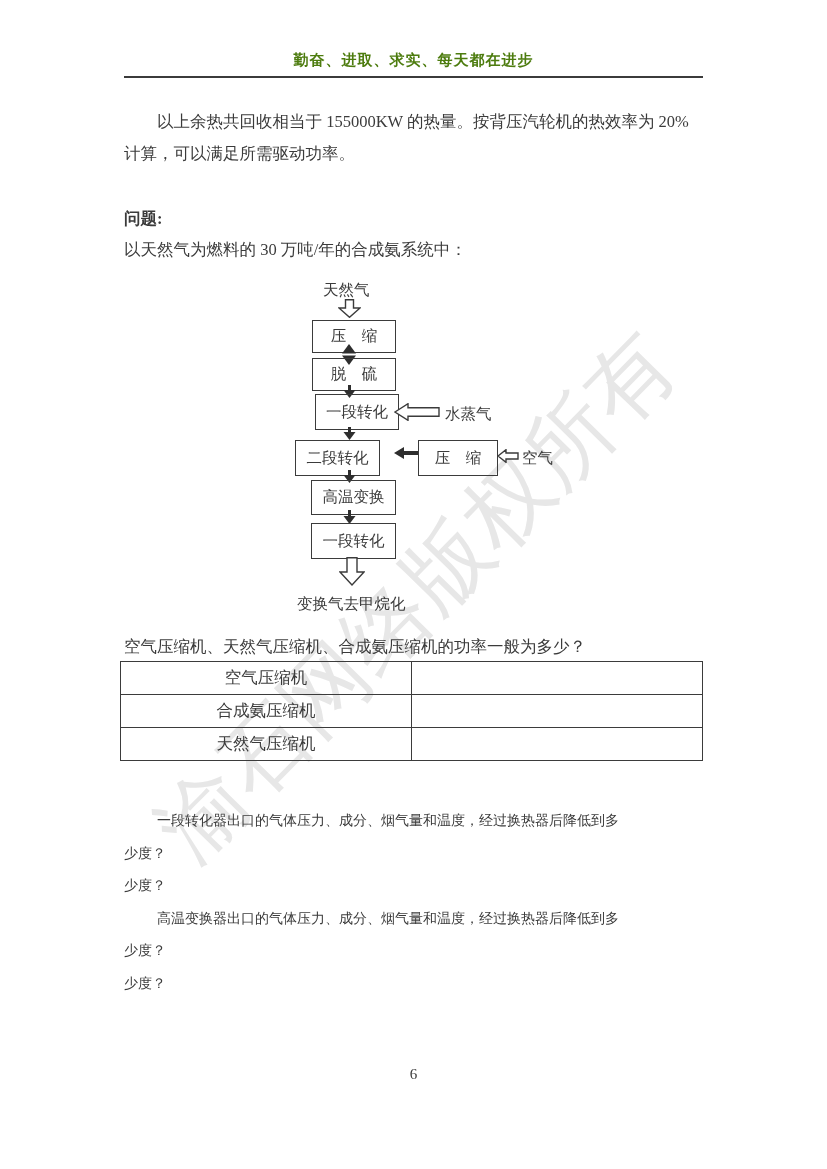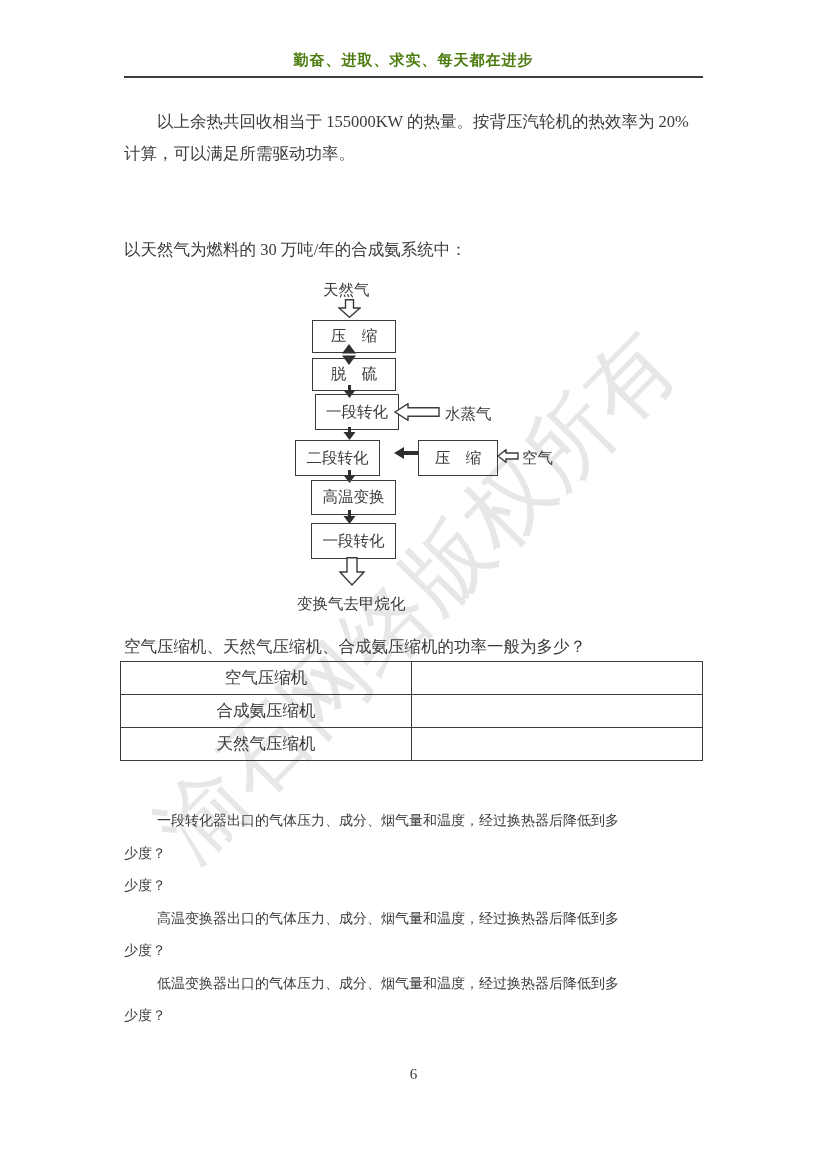--- a/index.html
+++ b/index.html
@@ -56,20 +56,21 @@
   <div class="wm">渝石网络版权所有</div>
 
   <div class="content">
 
     <div class="hdr" style="color:#4d7c0f;">勤奋、进取、求实、每天都在进步</div>
     <div class="hdr-rule"></div>
 
     <div class="line indent" style="top:106px;">以上余热共回收相当于 155000KW 的热量。按背压汽轮机的热效率为 20%</div>
     <div class="line" style="top:138px;">计算，可以满足所需驱动功率。</div>
 
+    <div class="line bold" style="top:203px;">问题:</div>
     <div class="line" style="top:234px;">以天然气为燃料的 30 万吨/年的合成氨系统中：</div>
 
     <div class="fc-label" style="left:323px;top:280px;">天然气</div>
 
     <svg class="fc-arrow" style="left:338px;top:299px;" width="23" height="19">
       <polygon class="hollow" points="7.5,0.7 15.5,0.7 15.5,9 22,9 11.5,18.3 1,9 7.5,9"></polygon>
     </svg>
 
     <div class="fc-box" style="left:312px;top:320px;width:82px;height:31px;">压　缩</div>
 
@@ -144,20 +145,19 @@
       </tr>
     </tbody>
       </table>
 
     <div class="qblock">
       <div class="qline indent">一段转化器出口的气体压力、成分、烟气量和温度，经过换热器后降低到多</div>
       <div class="qline">少度？</div>
       <div class="qline">少度？</div>
       <div class="qline indent">高温变换器出口的气体压力、成分、烟气量和温度，经过换热器后降低到多</div>
       <div class="qline">少度？</div>
-      <div class="qline indent">低温变换器出口的气体压力、成分、烟气量和温度，经过换热器后降低到多</div>
       <div class="qline">少度？</div>
     </div>
 
     <div class="pageno">6</div>
 
   </div>
 </div>
 
 </body></html>

